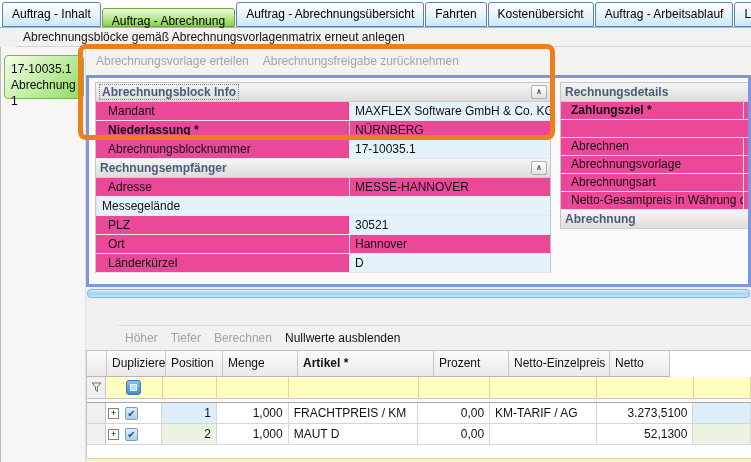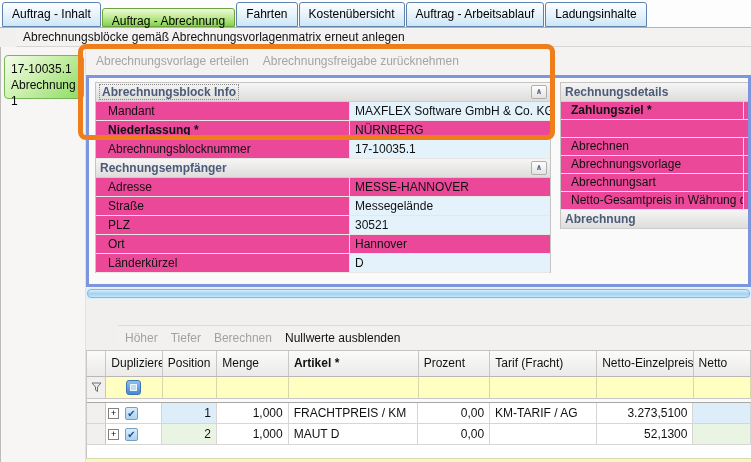--- a/index.html
+++ b/index.html
@@ -97,20 +97,21 @@
                 border-radius:8px; z-index:50; pointer-events:none; }
 </style>
 </head>
 <body>
 
 <div id="screen">
 
   <div class="tabbar">
     <div class="tab">Auftrag - Inhalt</div>
     <div class="tab active">Auftrag - Abrechnung</div>
+    <div class="tab">Auftrag - Abrechnungsübersicht</div>
     <div class="tab">Fahrten</div>
     <div class="tab">Kostenübersicht</div>
     <div class="tab">Auftrag - Arbeitsablauf</div>
     <div class="tab">Ladungsinhalte</div>
   </div>
 
   <div class="menubar">
     <span>Abrechnungsblöcke gemäß Abrechnungsvorlagenmatrix erneut anlegen</span>
   </div>
 
@@ -148,21 +149,20 @@
 
       <div class="sec-hdr">
         <span>Rechnungsempfänger</span>
         <span class="collapse-btn">∧</span>
       </div>
       <div class="frow">
         <div class="lbl">Adresse</div>
         <div class="val">MESSE-HANNOVER</div>
       </div>
       <div class="frow">
-        <div class="lbl">Straße</div>
         <div class="val tint">Messegelände</div>
       </div>
       <div class="frow">
         <div class="lbl">PLZ</div>
         <div class="val tint">30521</div>
       </div>
       <div class="frow">
         <div class="lbl">Ort</div>
         <div class="val">Hannover</div>
       </div>
@@ -218,21 +218,20 @@
 
   <div class="grid">
 
     <div class="grow">
       <div class="hcell c0"></div>
       <div class="hcell c1">Duplizieren</div>
       <div class="hcell c2">Position</div>
       <div class="hcell c3">Menge</div>
       <div class="hcell c4 bold">Artikel *</div>
       <div class="hcell c5">Prozent</div>
-      <div class="hcell c6">Tarif (Fracht)</div>
       <div class="hcell c7">Netto-Einzelpreis</div>
       <div class="hcell c8">Netto</div>
     </div>
 
     <div class="grow">
       <div class="fcell ind c0">
         <svg width="11" height="11" viewBox="0 0 11 11">
           <path d="M1 1 h9 l-3.5 4 v4.5 l-2 -1.5 v-3 z" fill="#ececec" stroke="#6f6e6d" stroke-width="1"></path>
         </svg>
       </div>

